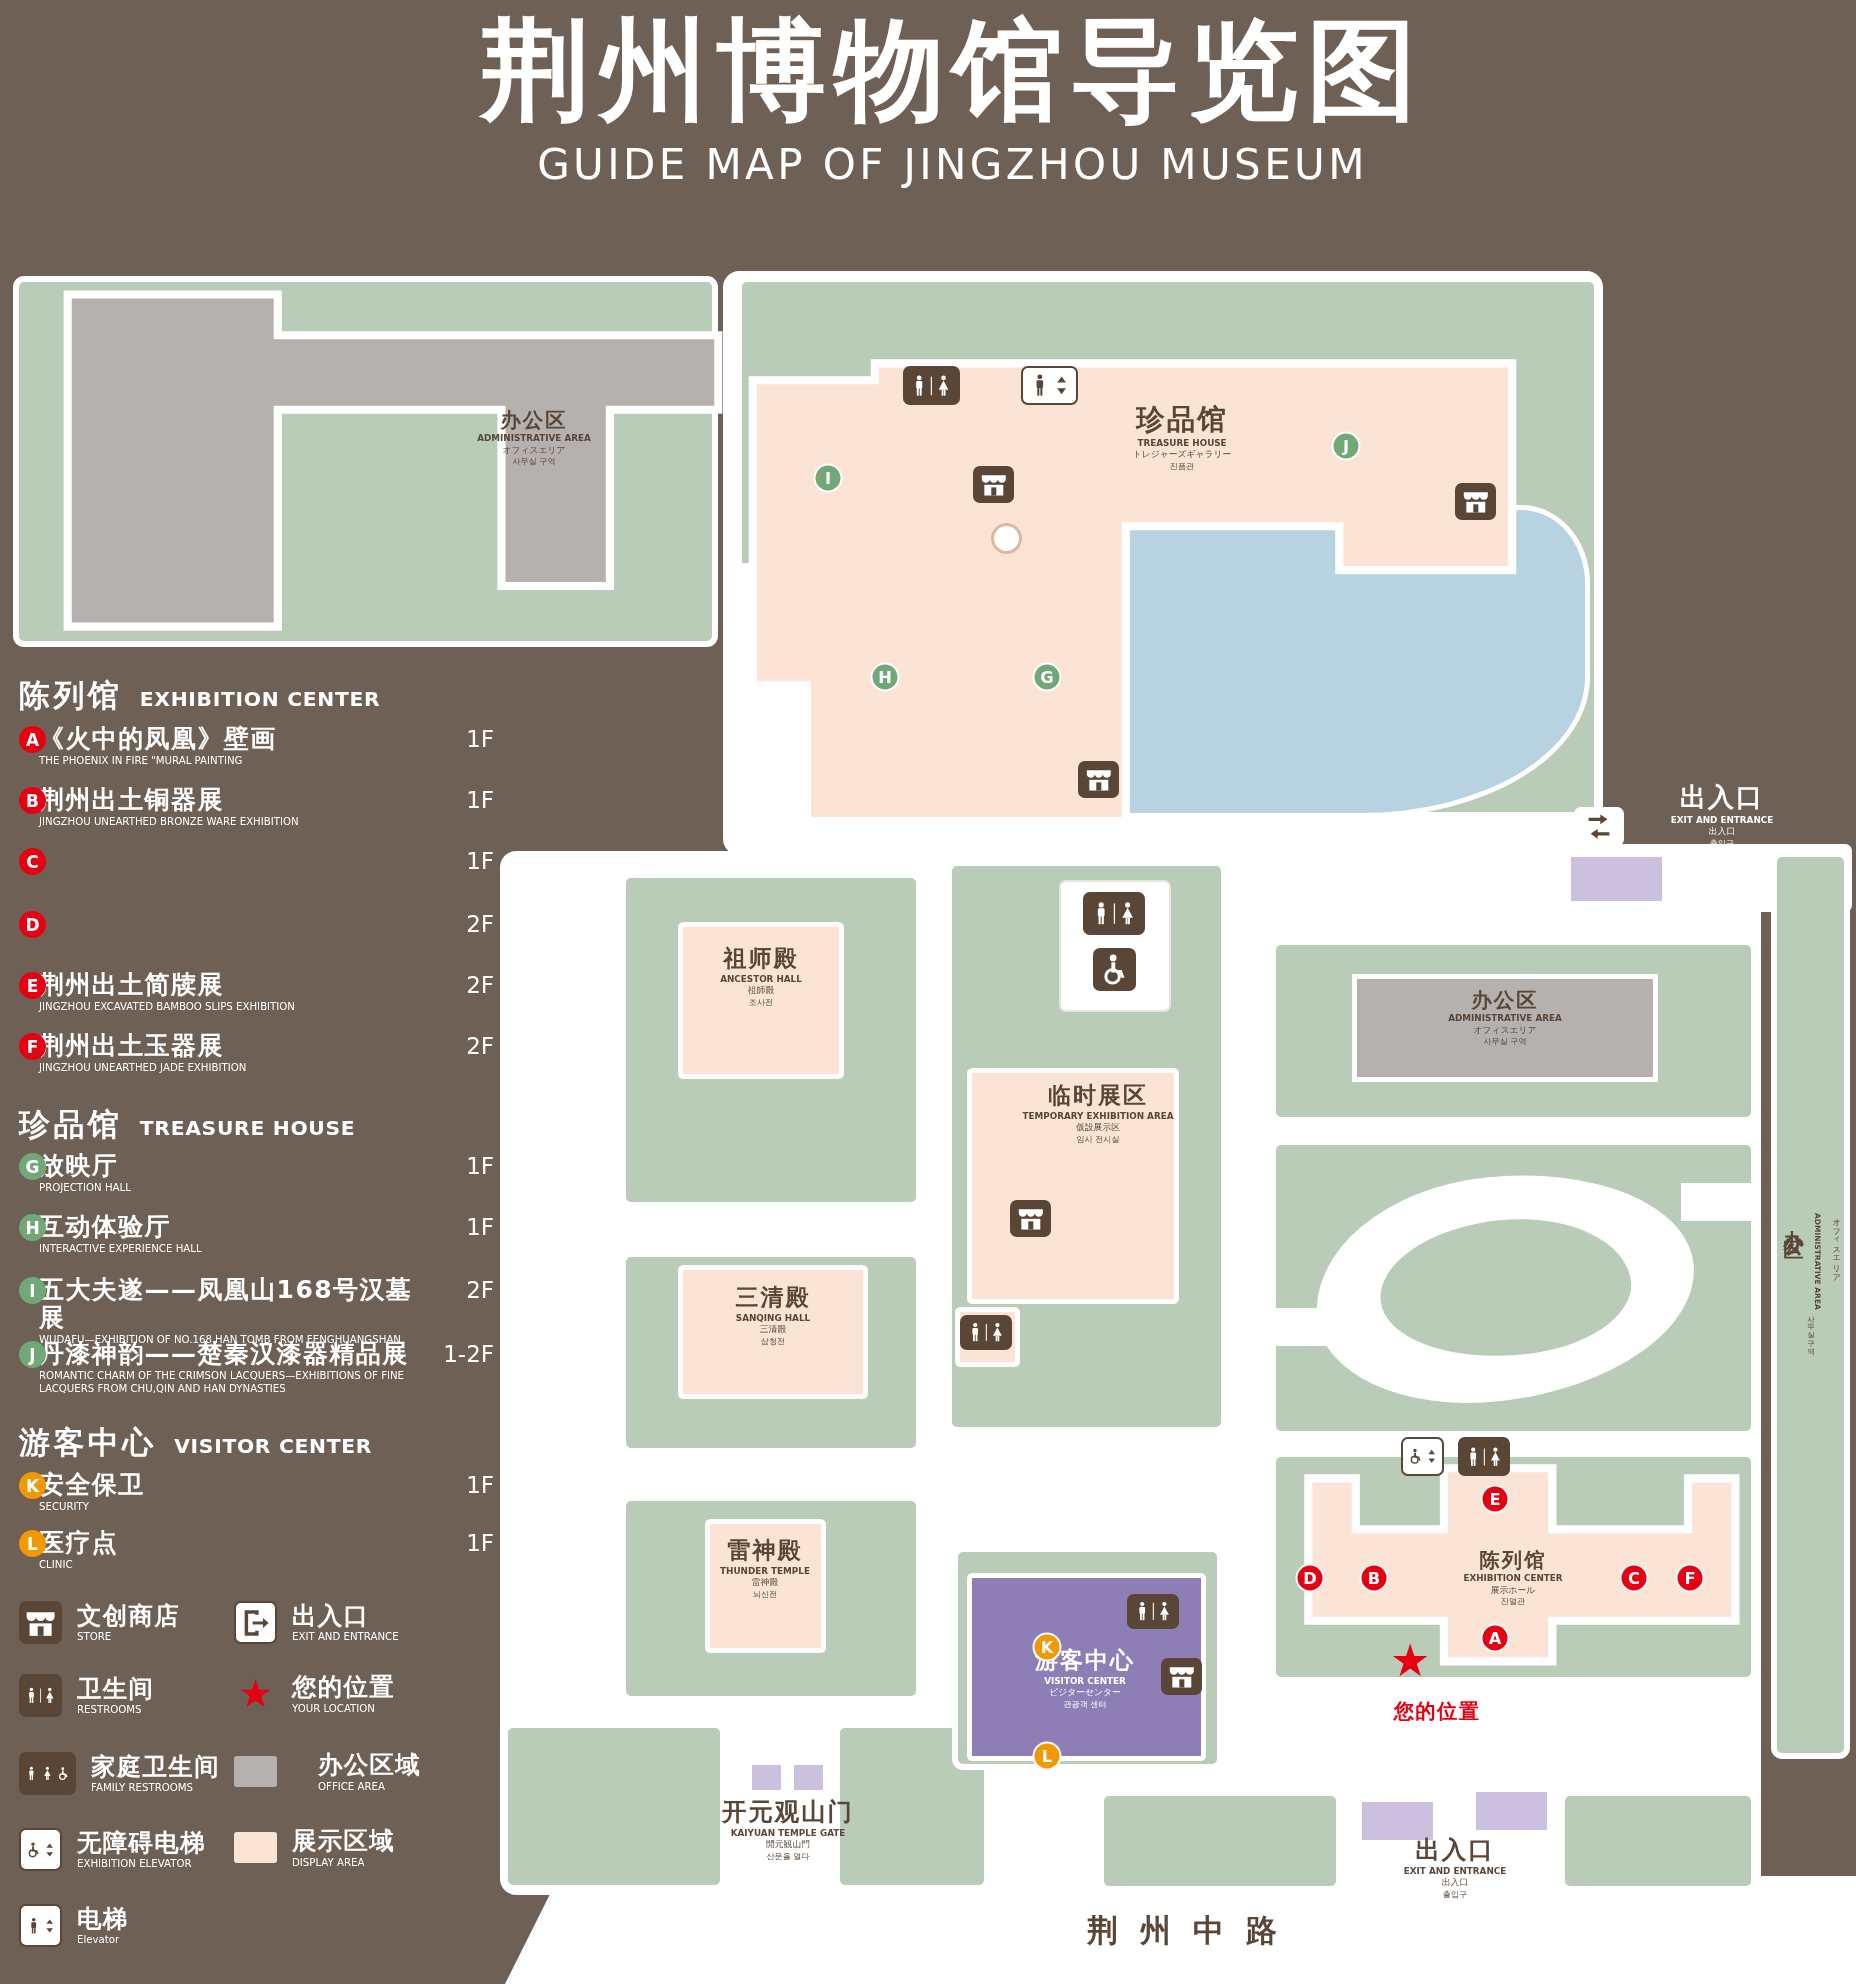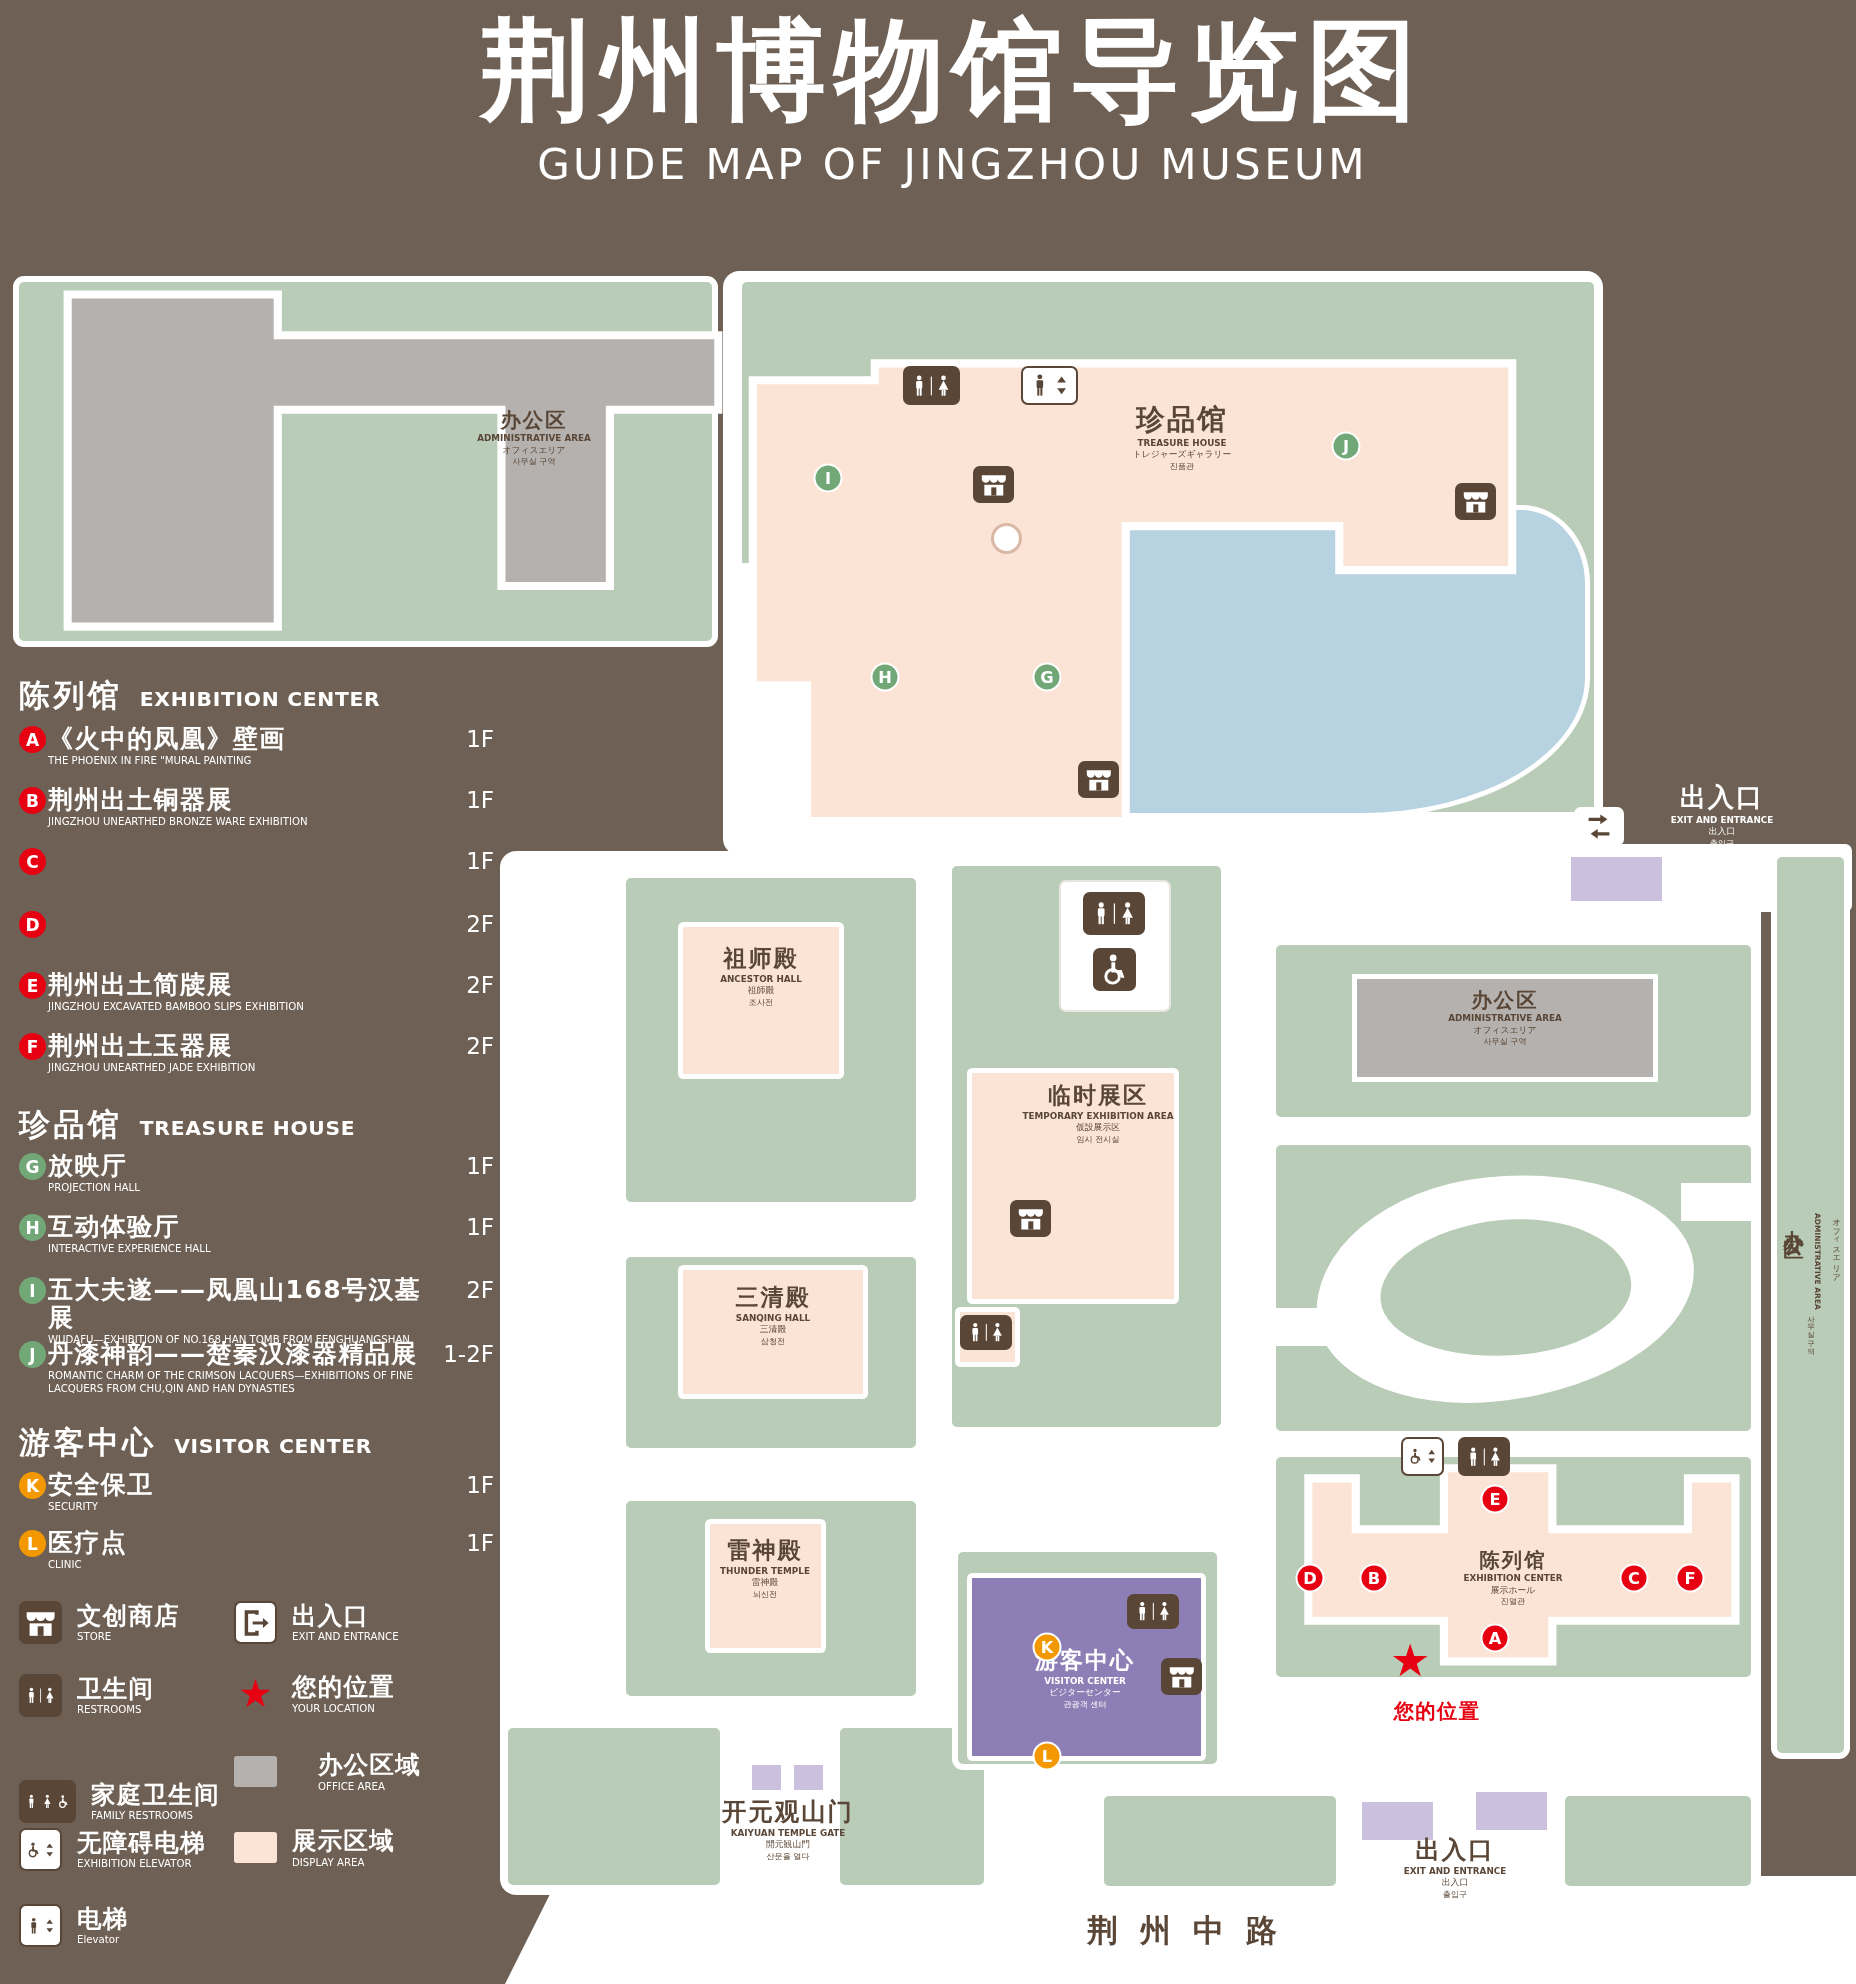--- a/index.html
+++ b/index.html
@@ -47,21 +47,21 @@
   .tile.outline{background:#fff;border:2.7px solid #5a4636;color:#5a4636;}
   .tile svg{width:82%;height:82%;}
   .star{color:#e60012;font-weight:bold;line-height:1;}
   
   .sec-head{position:absolute;left:19px;color:#fff;display:flex;align-items:baseline;gap:17.6px;white-space:nowrap;}
   .sec-head .zh{font-size:31px;font-weight:bold;letter-spacing:3.4px;}
   .sec-head .en{font-size:20.3px;font-weight:bold;letter-spacing:0.7px;}
   .leg-item{position:absolute;left:19px;width:475px;color:#fff;}
   .dot{position:absolute;left:0;top:1.4px;width:27px;height:27px;border-radius:50%;color:#fff;
        font-weight:bold;font-size:17px;display:flex;align-items:center;justify-content:center;}
-  .li-text{margin-left:29px;width:381px;}
+  .li-text{margin-left:20px;width:381px;}
   .li-zh{font-size:25px;font-weight:bold;letter-spacing:1.4px;line-height:1.1;}
   .li-en{font-size:10.2px;margin-top:2.7px;line-height:1.25;}
   .li-floor{position:absolute;right:0;top:1.4px;font-size:23px;font-weight:normal;}
   .sym-item{position:absolute;display:flex;align-items:center;gap:15px;color:#fff;}
   .sym-zh{font-size:24.4px;font-weight:bold;letter-spacing:1.4px;line-height:1.1;}
   .sym-en{font-size:10.2px;margin-top:2px;}
   .swatch{width:43px;height:31px;border-radius:2.7px;flex:none;}
   .sw-office{background:#b5b1ae;}  .sw-display{background:#fbe3d5;}
 </style>
 </head>
@@ -475,21 +475,21 @@
           <use href="#sym-man"></use>
           <rect x="24.4" y="2" width="1.2" height="20" fill="currentColor"></rect>
           <use href="#sym-woman" x="26"></use>
         </svg>
       </div>
     <div>
         <div class="sym-zh">卫生间</div>
         <div class="sym-en">RESTROOMS</div>
       </div>
   </div>
-  <div class="sym-item" style="left:19px;top:1752px;margin-top:28px;">
+  <div class="sym-item" style="left:19px;top:1752px;">
     <div class="tile" style="position:static;width:57px;height:43px;flex:none;">
         <svg viewBox="0 0 76 24">
           <use href="#sym-man"></use>
           <use href="#sym-woman" x="26"></use>
           <use href="#sym-wheel" x="52"></use>
         </svg>
       </div>
     <div>
         <div class="sym-zh">家庭卫生间</div>
         <div class="sym-en">FAMILY RESTROOMS</div>

